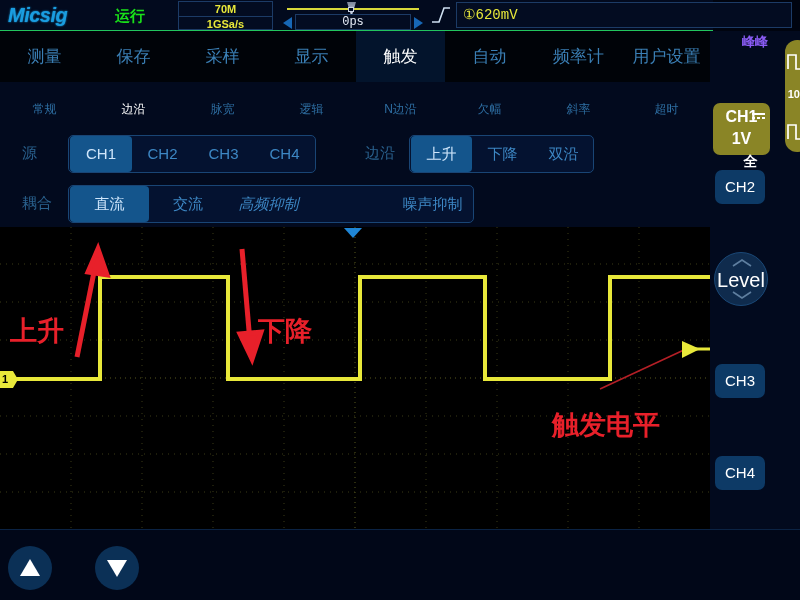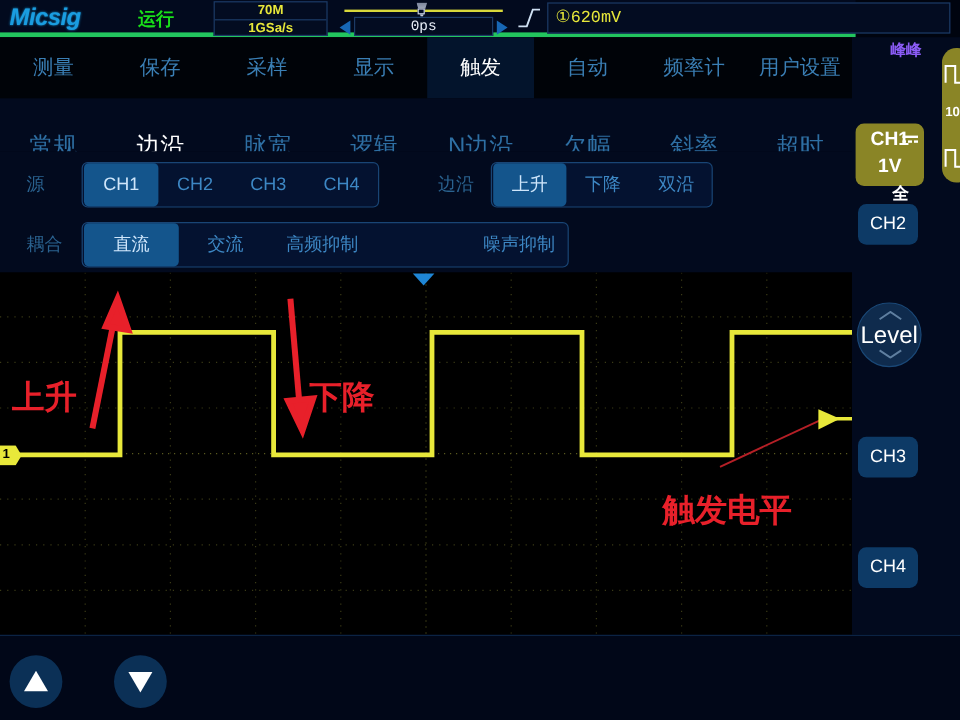--- a/index.html
+++ b/index.html
@@ -7,21 +7,21 @@
     width: 800px; height: 600px;
     background: #00040f;
     font-family: "Liberation Sans", "DejaVu Sans", sans-serif;
     overflow: hidden;
   }
   #app { position: relative; width: 800px; height: 600px; background: #00040f; }
 
   
   #topbar {
     position: absolute; left: 0; top: 0; width: 713px; height: 31px;
-    background: #020a1e; border-bottom: 4px solid #22c55e;
+    background: #020a1e; border-bottom: 1px solid #22c55e;
   }
   #logo {
     position: absolute; left: 8px; top: 4px;
     font-size: 20px; font-style: italic; font-weight: bold;
     color: #1a9de0; letter-spacing: -0.5px;
     text-shadow: 0 0 2px #1a9de0;
   }
   #runstate {
     position: absolute; left: 115px; top: 7px;
     font-size: 15px; color: #19e019; font-weight: bold;
@@ -81,22 +81,22 @@
     text-align: center; font-size: 17px; color: #3a7fb5;
   }
   #menu1 .mi.active { color: #ffffff; background: #03142c; }
 
   
   #menu2 {
     position: absolute; left: 0; top: 82px; width: 710px; height: 44px;
     background: #020a1e;
   }
   #menu2 .mi {
-    position: absolute; top: 18px; height: 44px; line-height: 44px;
-    text-align: center; font-size: 20px; color: #2e6fa3;
+    position: absolute; top: 5px; height: 44px; line-height: 44px;
+    text-align: center; font-size: 12px; color: #2e6fa3;
   }
   #menu2 .mi.active { color: #ffffff; }
 
   
   #setrows {
     position: absolute; left: 0; top: 126px; width: 710px; height: 101px;
     background: #020a1e;
   }
   .rowlabel {
     position: absolute; font-size: 15px; color: #2a628f;
@@ -257,21 +257,21 @@
     <div class="segwrap" style="left:409px;top:9px;width:185px;">
       <div class="seg on" style="left:1px;width:61px;">上升</div>
       <div class="seg" style="left:62px;width:61px;">下降</div>
       <div class="seg" style="left:123px;width:61px;">双沿</div>
     </div>
 
     <div class="rowlabel" style="left:22px;top:68px;">耦合</div>
     <div class="segwrap" style="left:68px;top:59px;width:406px;">
       <div class="seg on" style="left:1px;width:79px;">直流</div>
       <div class="seg" style="left:80px;width:78px;">交流</div>
-      <div class="seg" style="left:158px;width:83px;">高频抑制</div>
+      <div class="seg" style="left:158px;width:83px;font-style:italic;">高频抑制</div>
       <div class="seg" style="left:323px;width:81px;">噪声抑制</div>
     </div>
   </div>
 
   <div id="trig-tri"></div>
   <div id="wavewrap">
     <svg id="gridcanvas" width="710" height="302" viewBox="0 0 710 302">
 
       <g stroke="#3a3a16" stroke-width="1" stroke-dasharray="1 5">
         <line x1="71" y1="0" x2="71" y2="302"></line>

